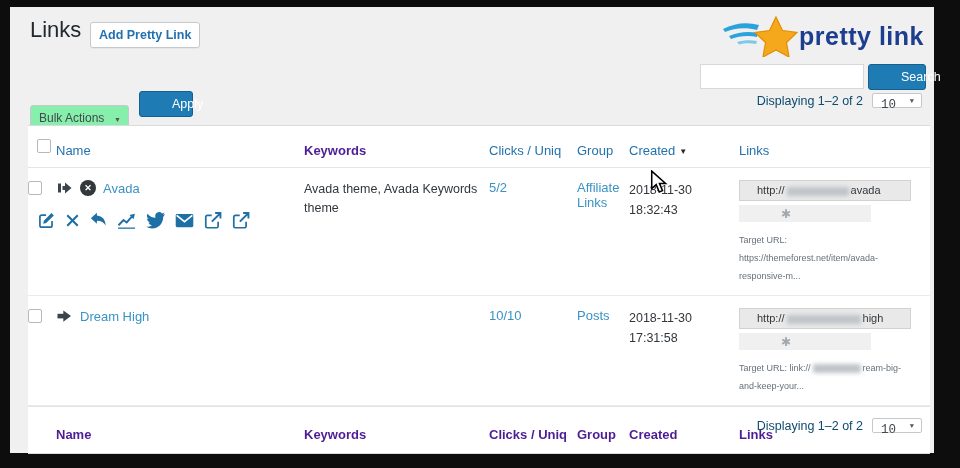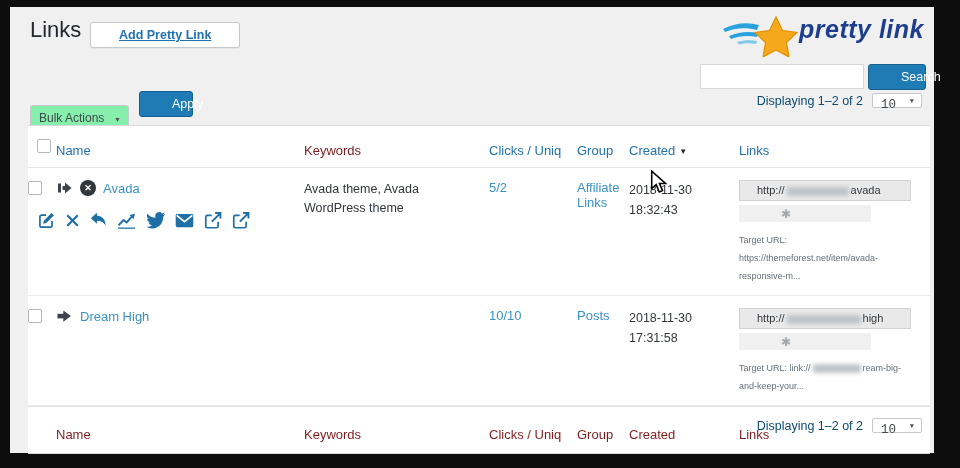--- a/index.html
+++ b/index.html
@@ -3,24 +3,24 @@
 <meta charset="utf-8">
 <style>
   * { margin:0; padding:0; box-sizing:border-box; }
   html,body { width:960px; height:468px; }
   body { font-family:"Liberation Sans", sans-serif; background:#0d0d0d; position:relative; overflow:hidden; }
 
   .screen { position:absolute; left:10px; top:7px; width:924px; height:446px; background:#f0f0f1; }
 
   
   .page-title { position:absolute; left:20px; top:10px; font-size:22px; font-weight:400; color:#23282d; }
-  .add-btn { position:absolute; left:80px; top:15px; height:26px; padding:0 28px; background:#fff;
+  .add-btn { position:absolute; left:80px; top:15px; height:26px; padding:0 8px; background:#fff;
              border:1px solid #c6c9cc; border-radius:3px; color:#2271b1; font-size:12.5px; font-weight:700;
-             line-height:24px; cursor:pointer; box-shadow:0 1px 0 #e6e6e6;text-decoration:underline; }
-  .logo { position:absolute; right:10px; top:8px; display:flex; gap:0;font-style:italic; }
+             line-height:24px; cursor:pointer; box-shadow:0 1px 0 #e6e6e6; }
+  .logo { position:absolute; right:10px; top:8px; display:flex; align-items:center; gap:0; }
   .logo-text { font-size:25px; font-weight:700; color:#1d3e8f; letter-spacing:0.5px; }
 
   
   .search-input { position:absolute; left:690px; top:57px; width:164px; height:25px; border:1px solid #d5d9dd;
                   background:#fff; padding:0 6px; font-size:12px; }
   .btn-primary { background:#1e7bb4; border:1px solid #15608f; color:#fff; font-size:12.5px; border-radius:3px;
                  cursor:pointer;padding-left:32px; }
   .search-btn { position:absolute; left:858px; top:57px; width:58px; height:26px; }
   .bulk-select { position:absolute; left:20px; top:98px; width:99px; height:27px; background:#86efac;
                  border:1px solid #c6c9cc; border-radius:3px; font-size:12px; color:#43484d;
@@ -34,21 +34,21 @@
   .pp-select { position:relative; width:50px; height:15px; background:#fff; border:1px solid #c6c9cc;
                border-radius:2px; font-size:12.5px; color:#43484d; line-height:23px; padding:0 8px; cursor:pointer;font-family:Liberation Mono, monospace; }
 
   
   .table { position:absolute; left:18px; top:118px; width:902px; background:#fff; border-top:1px solid #d9dcdf; border-bottom:1px solid #d9dcdf; }
   .grid { display:grid; grid-template-columns:28px 248px 185px 88px 52px 110px 1fr; }
   .thead { border-bottom:1px solid #e1e4e8; align-items:center; min-height:42px; }
   .tfoot { border-top:1px solid #e1e4e8; align-items:center; min-height:47px; }
   .th { font-size:13px; padding:5px 8px 5px 0;margin-top:8px; }
   .th a { color:#2272ae; text-decoration:none; cursor:pointer; }
-  .th.plain { color:#7f1d1d; }
+  .th.plain { color:#4c1d95;font-weight:bold; }
   .sort-ind { color:#23282d; font-size:8px; margin-left:4px; vertical-align:1px; }
   .cb-cell { padding-left:9px; padding-top:2px; }
   .row { position:relative; border-bottom:1px solid #e8eaec; }
   .row .cell { padding:12px 8px 10px 0; font-size:12.5px; color:#32373c; }
   .row.r1 { min-height:96px; } .row.r2 { min-height:97px; }
   .row .cb-cell { padding-top:13px; }
   input[type=checkbox] { width:14px; height:14px; accent-color:#fff; border:1px solid #b4b9be; appearance:none;
                          background:#fff; border-radius:2px; cursor:pointer; }
   .name-line { display:flex; align-items:center; gap:7px; }
   .row-link { color:#3b92c4; text-decoration:none; font-size:13px; cursor:pointer; }
@@ -175,21 +175,21 @@
               </svg>
           </span>
           <span class="aicon">
             <svg width="18" height="17" viewBox="0 0 16 16">
                 <path fill="none" stroke="currentColor" stroke-width="1.6" d="M6.8 3.2 H2.6 A1.4 1.4 0 0 0 1.2 4.6 V13.4 A1.4 1.4 0 0 0 2.6 14.8 H11.4 A1.4 1.4 0 0 0 12.8 13.4 V9.2"></path>
                 <path fill="none" stroke="currentColor" stroke-width="1.8" d="M6.9 9.1 L14.4 1.6 M10 1 H15 V6"></path>
               </svg>
           </span>
         </div>
       </div>
-      <div class="cell kw">Avada theme, Avada WordPress theme</div>
+      <div class="cell kw">Avada theme, Avada Keywords theme</div>
       <div class="cell"><a class="row-link">5/2</a></div>
       <div class="cell"><a class="row-link">Affiliate Links</a></div>
       <div class="cell created">
         <span>2018-11-30</span><br>
         <span>18:32:43</span>
       </div>
       <div class="cell">
         <div class="fake-input">
           <span>http://</span><span class="redacted" style="width:62px"></span><span>avada</span>
         </div>

